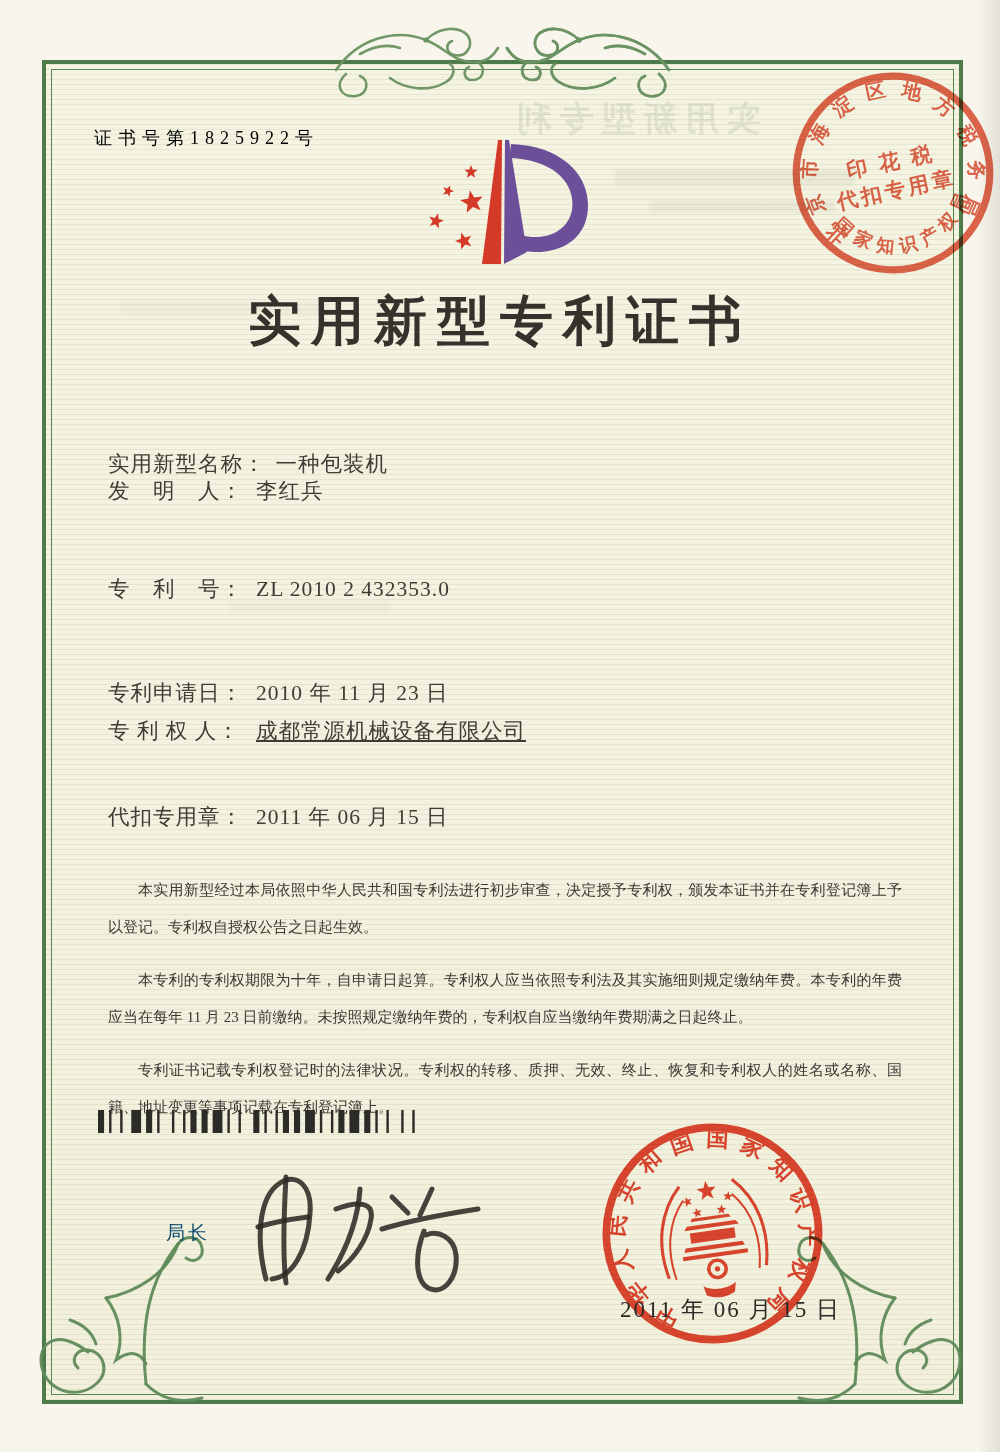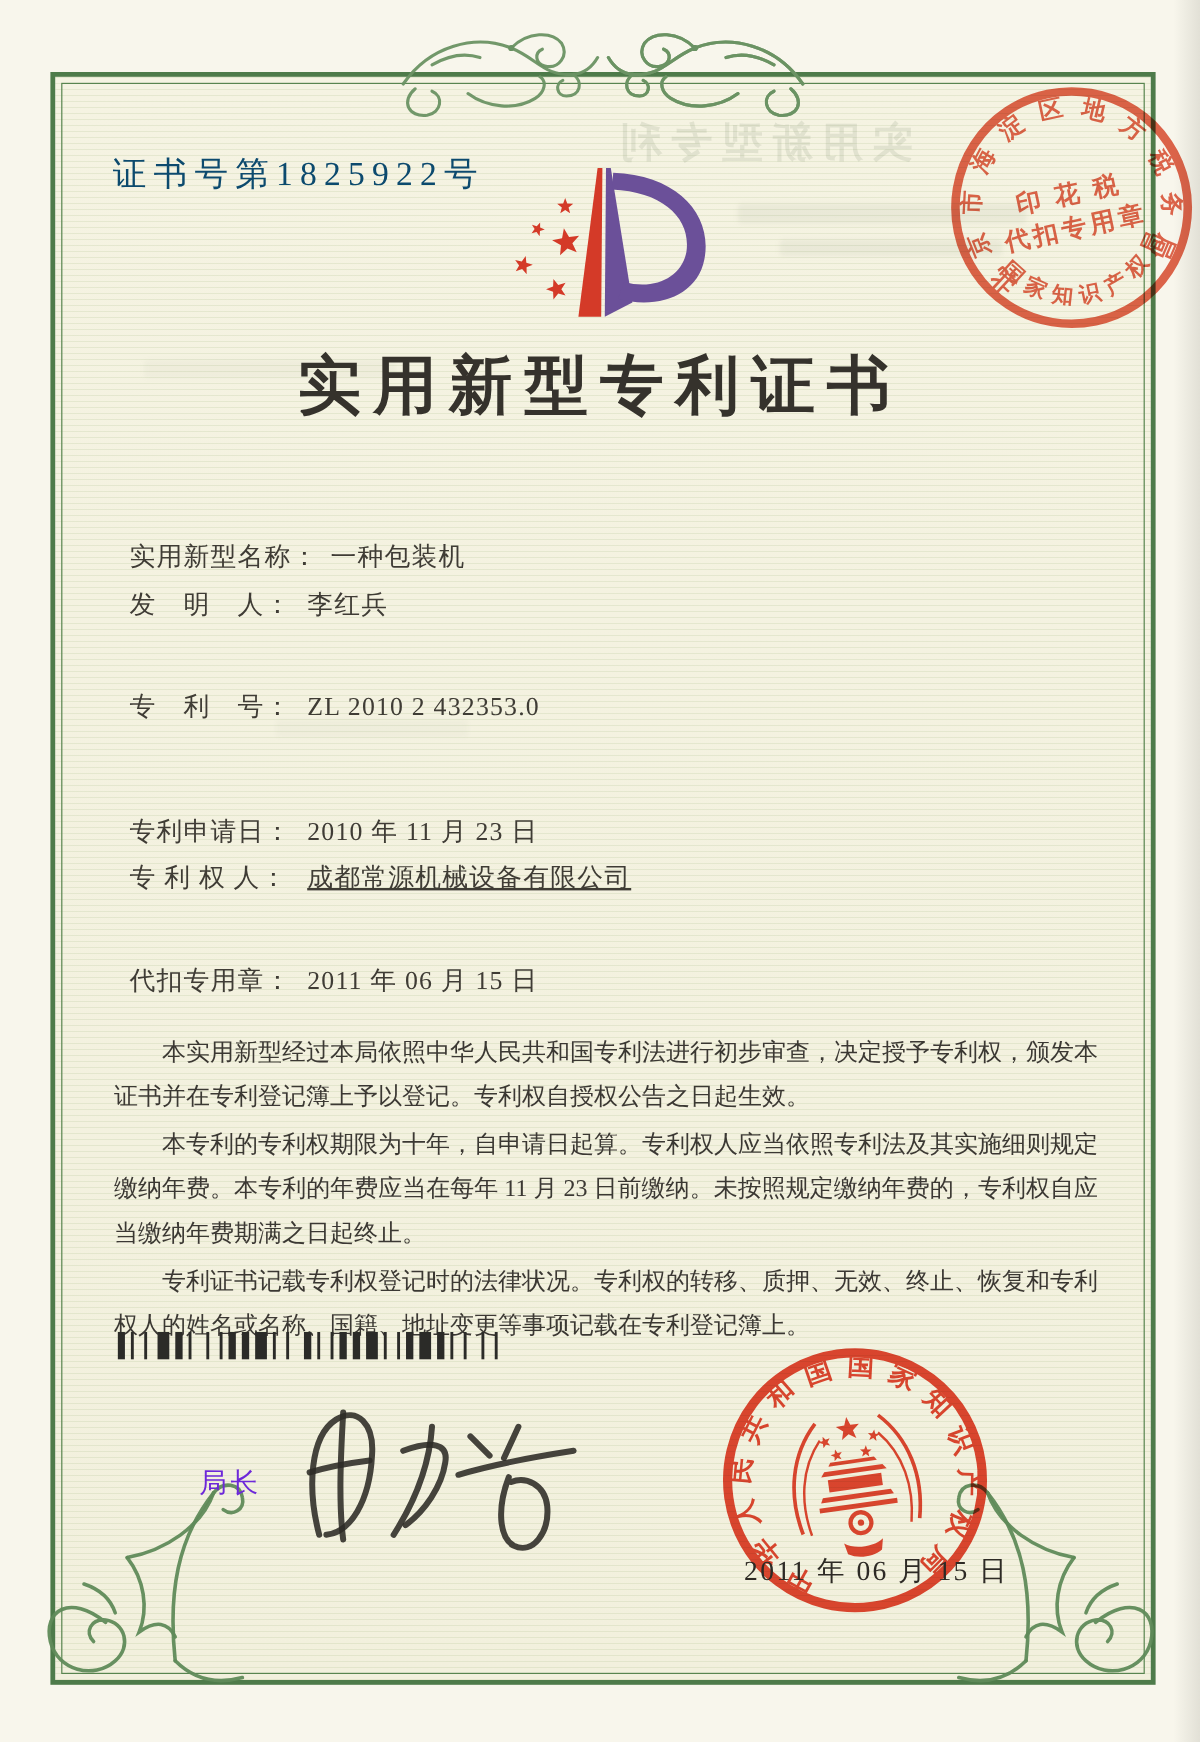--- a/index.html
+++ b/index.html
@@ -35,21 +35,21 @@
     pointer-events:none;
   }
   .ghost-block{position:absolute;background:rgba(140,145,130,0.10);filter:blur(2px);border-radius:3px;}
   .gb1{left:615px;top:170px;width:240px;height:16px;}
   .gb2{left:650px;top:200px;width:185px;height:13px;}
   .gb3{left:120px;top:300px;width:210px;height:15px;opacity:.55;}
   .gb4{left:230px;top:600px;width:160px;height:14px;opacity:.45;}
   .edge-shadow{position:absolute;right:0;top:0;width:22px;height:1452px;
     background:linear-gradient(90deg,transparent,rgba(110,110,100,0.16));}
   
-  .cert-no{position:absolute;left:94px;top:126px;font-size:28px;letter-spacing:6px;color:#0c4a6e;}
+  .cert-no{position:absolute;left:94px;top:126px;font-size:18px;letter-spacing:6px;color:#000000;}
   .logo{position:absolute;left:398px;top:134px;width:225px;height:148px;}
   .title{
     position:absolute;left:0;top:286px;width:1000px;margin:0;text-align:center;
     font-size:53px;font-weight:bold;letter-spacing:10px;color:#35322c;
   }
   
   .tax-stamp{position:absolute;left:783px;top:63px;width:220px;height:220px;
     transform:rotate(-12deg);mix-blend-mode:multiply;opacity:.92;}
   .stamp-ring text{font-size:18px;font-weight:bold;fill:#e05a40;text-anchor:middle;
     font-family:"Liberation Serif","DejaVu Serif",serif;}
@@ -59,27 +59,27 @@
   .seal{position:absolute;left:590px;top:1111px;width:245px;height:245px;
     transform:rotate(-8deg);mix-blend-mode:multiply;opacity:.93;}
   .seal-ring text{font-size:22px;font-weight:bold;fill:#e23b24;text-anchor:middle;
     font-family:"Liberation Serif","DejaVu Serif",serif;}
   .issue-date{position:absolute;left:620px;top:1294px;font-size:23px;letter-spacing:2px;
     color:#2d2a25;z-index:5;}
   
   .field-row{position:absolute;left:108px;font-size:21.5px;color:#3f3c35;letter-spacing:1px;white-space:nowrap;}
   .flabel{display:inline-block;min-width:138px;}
   .fvalue{margin-left:10px;}
-  .r0{top:449px;} .r1{top:489px;} .r2{top:574px;} .r3{top:650px;margin-top:28px;} .r4{top:716px;text-decoration:underline;} .r5{top:802px;}
+  .r0{top:449px;} .r1{top:476px;} .r2{top:574px;} .r3{top:650px;margin-top:28px;} .r4{top:716px;text-decoration:underline;} .r5{top:802px;}
   
   .paragraphs{position:absolute;left:92px;top:856px;width:826px;}
-  .paragraphs p{margin:3px;text-indent:2em;text-align:justify;font-size:20px;line-height:37px;color:#3b3833;}
+  .paragraphs p{margin:16px;text-indent:2em;text-align:justify;font-size:15px;line-height:37px;color:#3b3833;}
   
   .barcode{position:absolute;left:98px;top:1110px;width:318px;height:23px;}
-  .director-label{position:absolute;left:166px;top:1220px;font-size:23px;letter-spacing:3px;color:#6d28d9;}
+  .director-label{position:absolute;left:166px;top:1220px;font-size:19px;letter-spacing:3px;color:#0c4a6e;}
   .signature{position:absolute;left:232px;top:1166px;width:250px;height:134px;}
   .sig{stroke:#2c2a26;stroke-width:5;fill:none;stroke-linecap:round;stroke-linejoin:round;opacity:.88;}
   .footer{position:absolute;left:0;top:1358px;width:940px;text-align:center;
     font-size:18px;letter-spacing:3px;color:#45423a;}
 </style>
 </head>
 <body>
 
 <div class="page">
 

